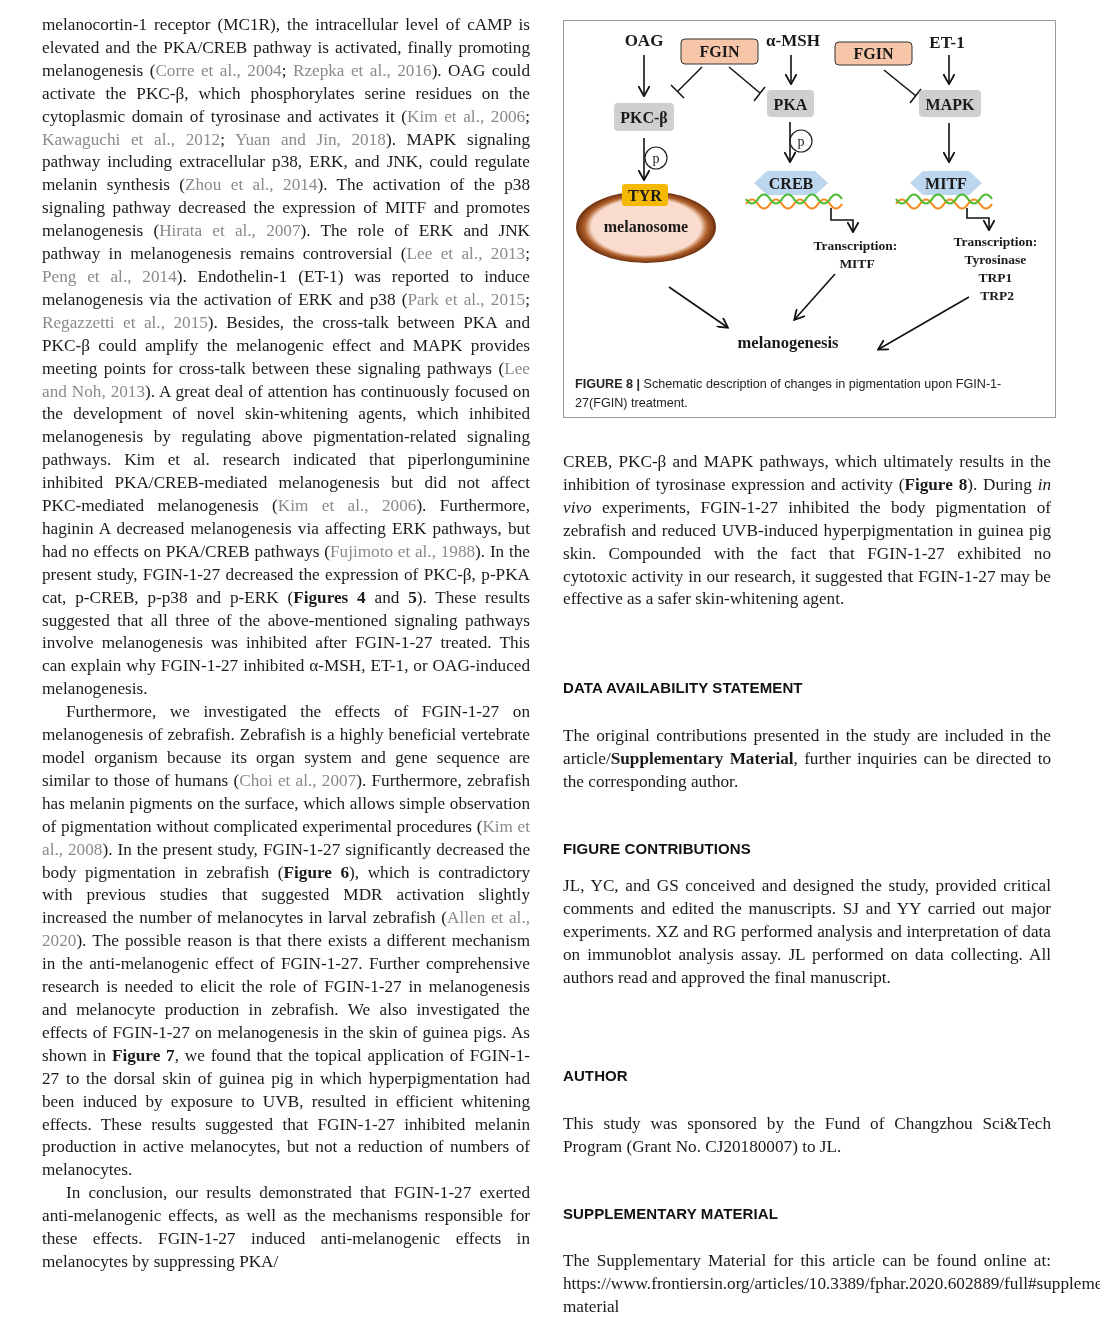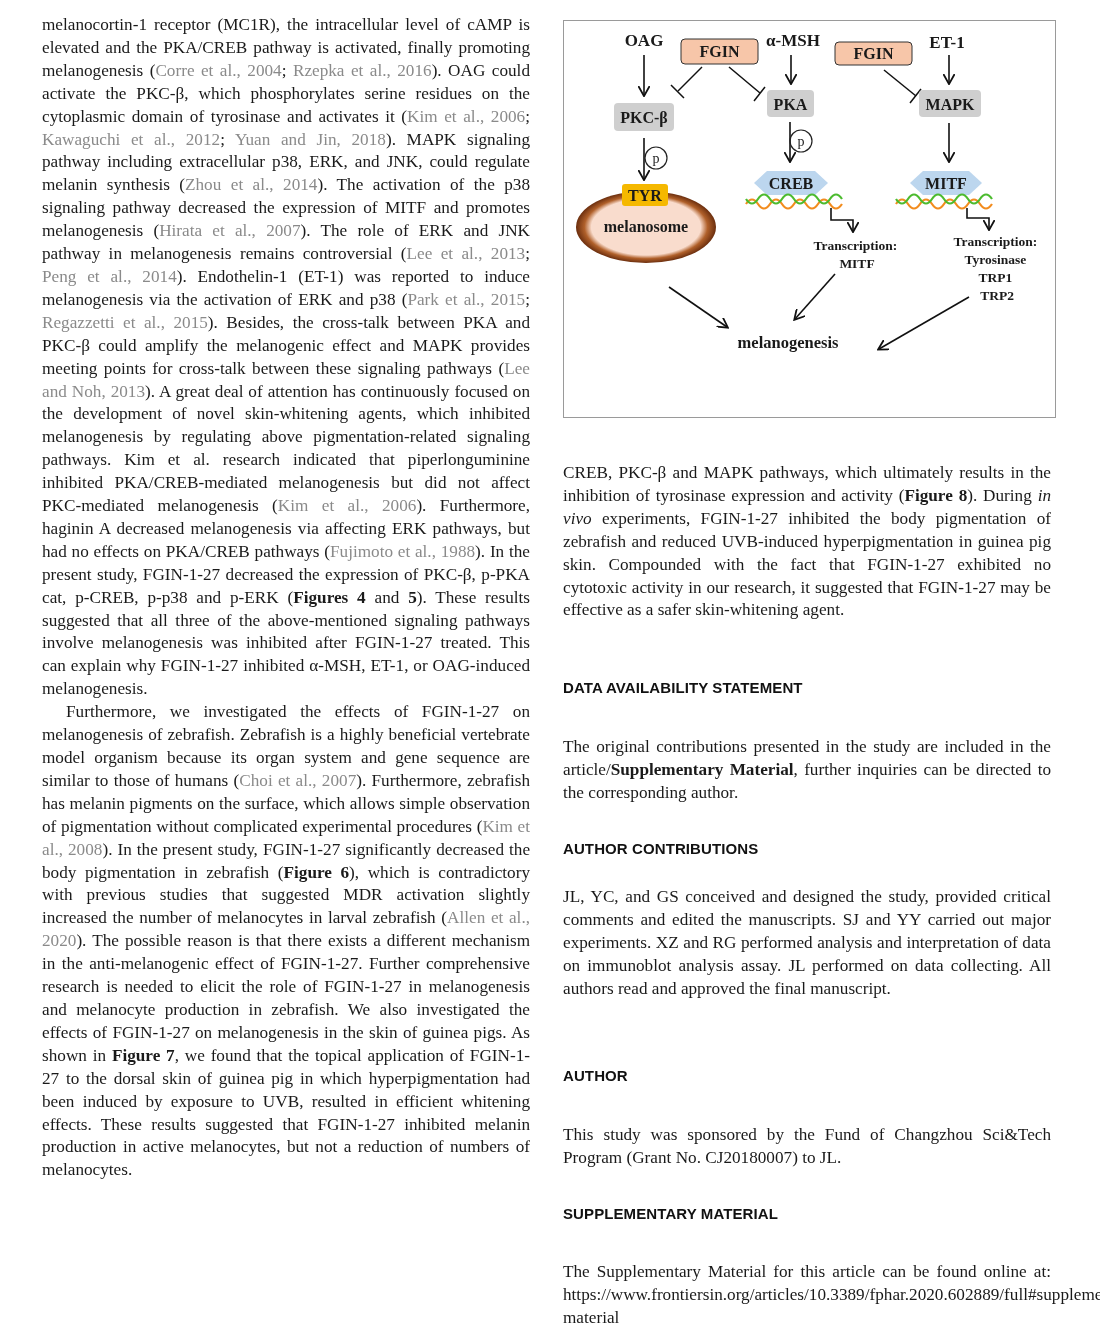--- a/index.html
+++ b/index.html
@@ -1,20 +1,20 @@
 <!DOCTYPE html>
 <html><head>
 <meta charset="utf-8">
 <style>
   html, body { margin: 0; padding: 0; background: #ffffff; }
   body { width: 1100px; height: 1344px; position: relative; overflow: hidden;
          font-family: "Liberation Serif", "DejaVu Serif", serif; color: #1a1a1a; }
   .col { position: absolute; font-size: 17.2px; line-height: 22.9px; text-align: justify; }
   .col-left { left: 42px; top: 14px; width: 488px; }
-  .col-right { left: 563px; width: 488px; margin-top: 11px; }
+  .col-right { left: 563px; width: 488px; }
   .col p { margin: 0; }
   .indent { text-indent: 24px; }
   .cite { color: #8a8a8a; margin-top: 12px; }
   .b { font-weight: bold; }
   .it { font-style: italic; }
   .heading { position: absolute; left: 563px; font-family: "Liberation Sans", "DejaVu Sans", sans-serif;
              font-weight: bold; font-size: 15px; color: #111; letter-spacing: 0.1px; margin: 0; }
   .figure-box { position: absolute; left: 563px; top: 20px; width: 493px; height: 398px;
                 border: 1px solid #9a9a9a; box-sizing: border-box; background: #fff; }
   .figure-box svg { position: absolute; left: 0; top: 0; }
@@ -22,20 +22,21 @@
                  font-family: "Liberation Sans", "DejaVu Sans", sans-serif; font-size: 12.6px; line-height: 19px; color: #222; }
   .fig-caption .lbl { font-weight: bold; }
   .dtxt { font-family: "Liberation Serif", "DejaVu Serif", serif; font-weight: bold; fill: #1a1a1a; }
 </style>
 </head>
 <body>
 
 <div class="col col-left">
   <p><span>melanocortin-1 receptor (MC1R), the intracellular level of cAMP is elevated and the PKA/CREB pathway is activated, finally promoting melanogenesis (</span><span class="cite">Corre et al., 2004</span><span>; </span><span class="cite">Rzepka et al., 2016</span><span>). OAG could activate the PKC-β, which phosphorylates serine residues on the cytoplasmic domain of tyrosinase and activates it (</span><span class="cite">Kim et al., 2006</span><span>; </span><span class="cite">Kawaguchi et al., 2012</span><span>; </span><span class="cite">Yuan and Jin, 2018</span><span>). MAPK signaling pathway including extracellular p38, ERK, and JNK, could regulate melanin synthesis (</span><span class="cite">Zhou et al., 2014</span><span>). The activation of the p38 signaling pathway decreased the expression of MITF and promotes melanogenesis (</span><span class="cite">Hirata et al., 2007</span><span>). The role of ERK and JNK pathway in melanogenesis remains controversial (</span><span class="cite">Lee et al., 2013</span><span>; </span><span class="cite">Peng et al., 2014</span><span>). Endothelin-1 (ET-1) was reported to induce melanogenesis via the activation of ERK and p38 (</span><span class="cite">Park et al., 2015</span><span>; </span><span class="cite">Regazzetti et al., 2015</span><span>). Besides, the cross-talk between PKA and PKC-β could amplify the melanogenic effect and MAPK provides meeting points for cross-talk between these signaling pathways (</span><span class="cite">Lee and Noh, 2013</span><span>). A great deal of attention has continuously focused on the development of novel skin-whitening agents, which inhibited melanogenesis by regulating above pigmentation-related signaling pathways. Kim et al. research indicated that piperlonguminine inhibited PKA/CREB-mediated melanogenesis but did not affect PKC-mediated melanogenesis (</span><span class="cite">Kim et al., 2006</span><span>). Furthermore, haginin A decreased melanogenesis via affecting ERK pathways, but had no effects on PKA/CREB pathways (</span><span class="cite">Fujimoto et al., 1988</span><span>). In the present study, FGIN-1-27 decreased the expression of PKC-β, p-PKA cat, p-CREB, p-p38 and p-ERK (</span><span class="b">Figures 4</span><span> and </span><span class="b">5</span><span>). These results suggested that all three of the above-mentioned signaling pathways involve melanogenesis was inhibited after FGIN-1-27 treated. This can explain why FGIN-1-27 inhibited α-MSH, ET-1, or OAG-induced melanogenesis.</span></p>
   <p class="indent"><span>Furthermore, we investigated the effects of FGIN-1-27 on melanogenesis of zebrafish. Zebrafish is a highly beneficial vertebrate model organism because its organ system and gene sequence are similar to those of humans (</span><span class="cite">Choi et al., 2007</span><span>). Furthermore, zebrafish has melanin pigments on the surface, which allows simple observation of pigmentation without complicated experimental procedures (</span><span class="cite">Kim et al., 2008</span><span>). In the present study, FGIN-1-27 significantly decreased the body pigmentation in zebrafish (</span><span class="b">Figure 6</span><span>), which is contradictory with previous studies that suggested MDR activation slightly increased the number of melanocytes in larval zebrafish (</span><span class="cite">Allen et al., 2020</span><span>). The possible reason is that there exists a different mechanism in the anti-melanogenic effect of FGIN-1-27. Further comprehensive research is needed to elicit the role of FGIN-1-27 in melanogenesis and melanocyte production in zebrafish. We also investigated the effects of FGIN-1-27 on melanogenesis in the skin of guinea pigs. As shown in </span><span class="b">Figure 7</span><span>, we found that the topical application of FGIN-1-27 to the dorsal skin of guinea pig in which hyperpigmentation had been induced by exposure to UVB, resulted in efficient whitening effects. These results suggested that FGIN-1-27 inhibited melanin production in active melanocytes, but not a reduction of numbers of melanocytes.</span></p>
+  <p class="indent"><span>In conclusion, our results demonstrated that FGIN-1-27 exerted anti-melanogenic effects, as well as the mechanisms responsible for these effects. FGIN-1-27 induced anti-melanogenic effects in melanocytes by suppressing PKA/</span></p>
 </div>
 
 <div class="figure-box">
   <svg width="487" height="398" viewBox="0 0 487 398">
     <defs>
       <marker id="ah" viewBox="0 0 10 10" refX="8" refY="5" markerWidth="7" markerHeight="7" orient="auto-start-reverse">
         <path d="M0,0 L9,5 L0,10" fill="none" stroke="#111" stroke-width="1.6"></path>
       </marker>
       <radialGradient id="melgrad" cx="50%" cy="50%" r="50%">
         <stop offset="78%" stop-color="#f9dccd"></stop>
@@ -110,32 +111,35 @@
       <tspan x="433" y="261">TRP1</tspan>
       <tspan x="433" y="279">TRP2</tspan>
     </text>
 
     <line x1="105" y1="266" x2="163" y2="306" stroke="#111" stroke-width="1.6" marker-end="url(#ah)"></line>
     <line x1="271" y1="253" x2="231" y2="298" stroke="#111" stroke-width="1.6" marker-end="url(#ah)"></line>
     <line x1="405" y1="276" x2="315" y2="328" stroke="#111" stroke-width="1.6" marker-end="url(#ah)"></line>
 
     <text class="dtxt" x="224" y="327" font-size="16.5" text-anchor="middle">melanogenesis</text>
   </svg>
+  <div class="fig-caption">
+    <span class="lbl">FIGURE 8 |</span><span> Schematic description of changes in pigmentation upon FGIN-1-27(FGIN) treatment.</span>
+  </div>
 </div>
 
 <div class="col col-right" style="top:451px;">
   <p><span>CREB, PKC-β and MAPK pathways, which ultimately results in the inhibition of tyrosinase expression and activity (</span><span class="b">Figure 8</span><span>). During </span><span class="it">in vivo</span><span> experiments, FGIN-1-27 inhibited the body pigmentation of zebrafish and reduced UVB-induced hyperpigmentation in guinea pig skin. Compounded with the fact that FGIN-1-27 exhibited no cytotoxic activity in our research, it suggested that FGIN-1-27 may be effective as a safer skin-whitening agent.</span></p>
 </div>
 
 <h2 class="heading" style="top:679px;">DATA AVAILABILITY STATEMENT</h2>
 <div class="col col-right" style="top:725px;">
   <p><span>The original contributions presented in the study are included in the article/</span><span class="b">Supplementary Material</span><span>, further inquiries can be directed to the corresponding author.</span></p>
 </div>
 
-<h2 class="heading" style="top:840px;">AUTHOR CONTRIBUTIONS</h2>
+<h2 class="heading" style="top:840px;">FIGURE CONTRIBUTIONS</h2>
 <div class="col col-right" style="top:875px;">
   <p><span>JL, YC, and GS conceived and designed the study, provided critical comments and edited the manuscripts. SJ and YY carried out major experiments. XZ and RG performed analysis and interpretation of data on immunoblot analysis assay. JL performed on data collecting. All authors read and approved the final manuscript.</span></p>
 </div>
 
 <h2 class="heading" style="top:1067px;">AUTHOR</h2>
 <div class="col col-right" style="top:1113px;">
   <p><span>This study was sponsored by the Fund of Changzhou Sci&amp;Tech Program (Grant No. CJ20180007) to JL.</span></p>
 </div>
 
 <h2 class="heading" style="top:1205px;">SUPPLEMENTARY MATERIAL</h2>

